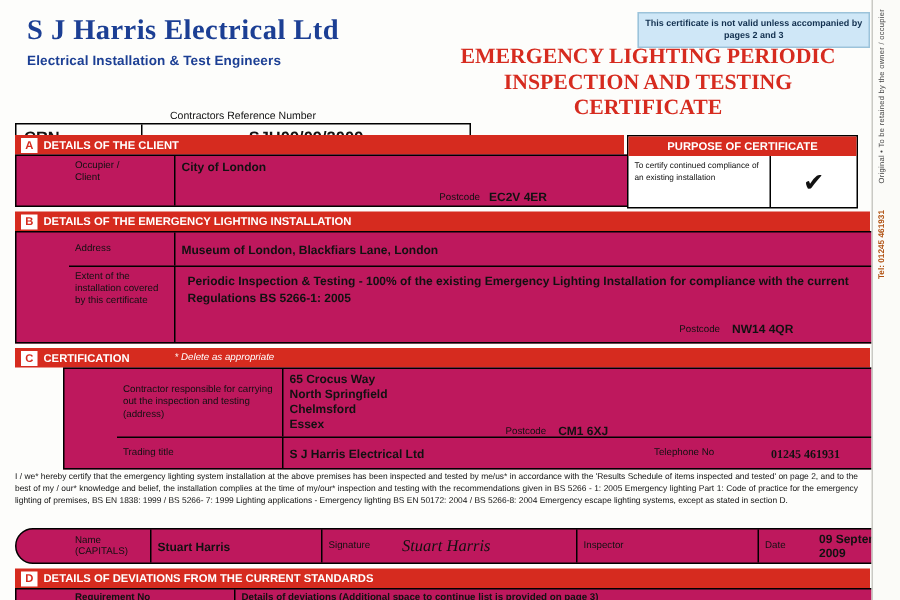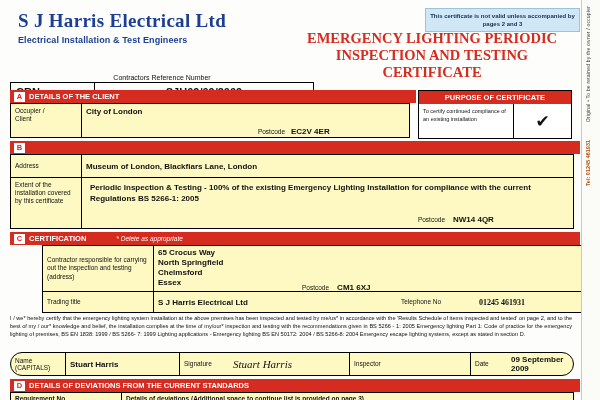--- a/index.html
+++ b/index.html
@@ -25,21 +25,21 @@
   .refbar{position:absolute;left:10px;top:74px;width:304px;text-align:center;}
   .refbar .lbl{font-size:7px;color:#111;margin-bottom:1px;}
   .refbar .box{display:flex;border:1px solid #000;height:17px;}
   .refbar .c1{width:78px;border-right:1px solid #000;display:flex;align-items:center;padding-left:5px;font-size:11px;font-weight:bold;}
   .refbar .c2{flex:1;display:flex;align-items:center;justify-content:center;font-size:11px;font-weight:bold;}
 
   
   .sec{position:absolute;display:flex;align-items:center;height:13px;background:#d62b1f;color:#fff;font-size:7.5px;font-weight:bold;padding:0 4px;}
   .sec .ltr{background:#fff;color:#d62b1f;width:11px;height:10px;display:inline-flex;align-items:center;justify-content:center;font-size:7.5px;font-weight:bold;margin-right:4px;}
 
-  .block{position:absolute;border:1px solid #000;background:#fef9c3;}
+  .block{position:absolute;border:1px solid #000;background:#be185d;padding-left:35px;}
   .row{display:flex;align-items:stretch;}
   .cellL{font-size:6.5px;padding:3px 4px;color:#111;line-height:1.25;}
   .cellV{font-size:8px;font-weight:bold;padding:3px 4px;}
 
   .pobox{position:absolute;right:10px;top:90px;width:152px;border:1px solid #000;background:#fff;}
   .pobox .pohdr{background:#d62b1f;color:#fff;font-size:7.5px;font-weight:bold;text-align:center;padding:2px 0;}
   .pobox .pobody{display:flex;}
   .pobox .potxt{font-size:5.5px;line-height:1.4;padding:4px;width:86px;color:#111;}
   .pobox .potick{flex:1;border-left:1px solid #000;display:flex;align-items:center;justify-content:center;font-size:17px;}
 
@@ -95,20 +95,21 @@
     <div class="pobox">
       <div class="pohdr">PURPOSE OF CERTIFICATE</div>
       <div class="pobody" style="height:34px;">
         <div class="potxt">To certify continued compliance of an existing installation</div>
         <div class="potick">✔</div>
       </div>
     </div>
 
     <div class="sec" style="left:10px;top:141px;width:562px;">
       <span class="ltr">B</span>
+      <span>DETAILS OF THE EMERGENCY LIGHTING INSTALLATION</span>
     </div>
 
     <div class="block" style="left:10px;top:154px;width:562px;height:73px;">
       <div class="row" style="height:22px;border-bottom:1px solid #000;">
         <div class="cellL" style="width:62px;border-right:1px solid #000;display:flex;align-items:center;">Address</div>
         <div class="cellV" style="flex:1;display:flex;align-items:center;">Museum of London, Blackfiars Lane, London</div>
       </div>
       <div class="row" style="height:50px;">
         <div class="cellL" style="width:62px;border-right:1px solid #000;">Extent of the installation covered by this certificate</div>
         <div style="flex:1;display:flex;flex-direction:column;">

